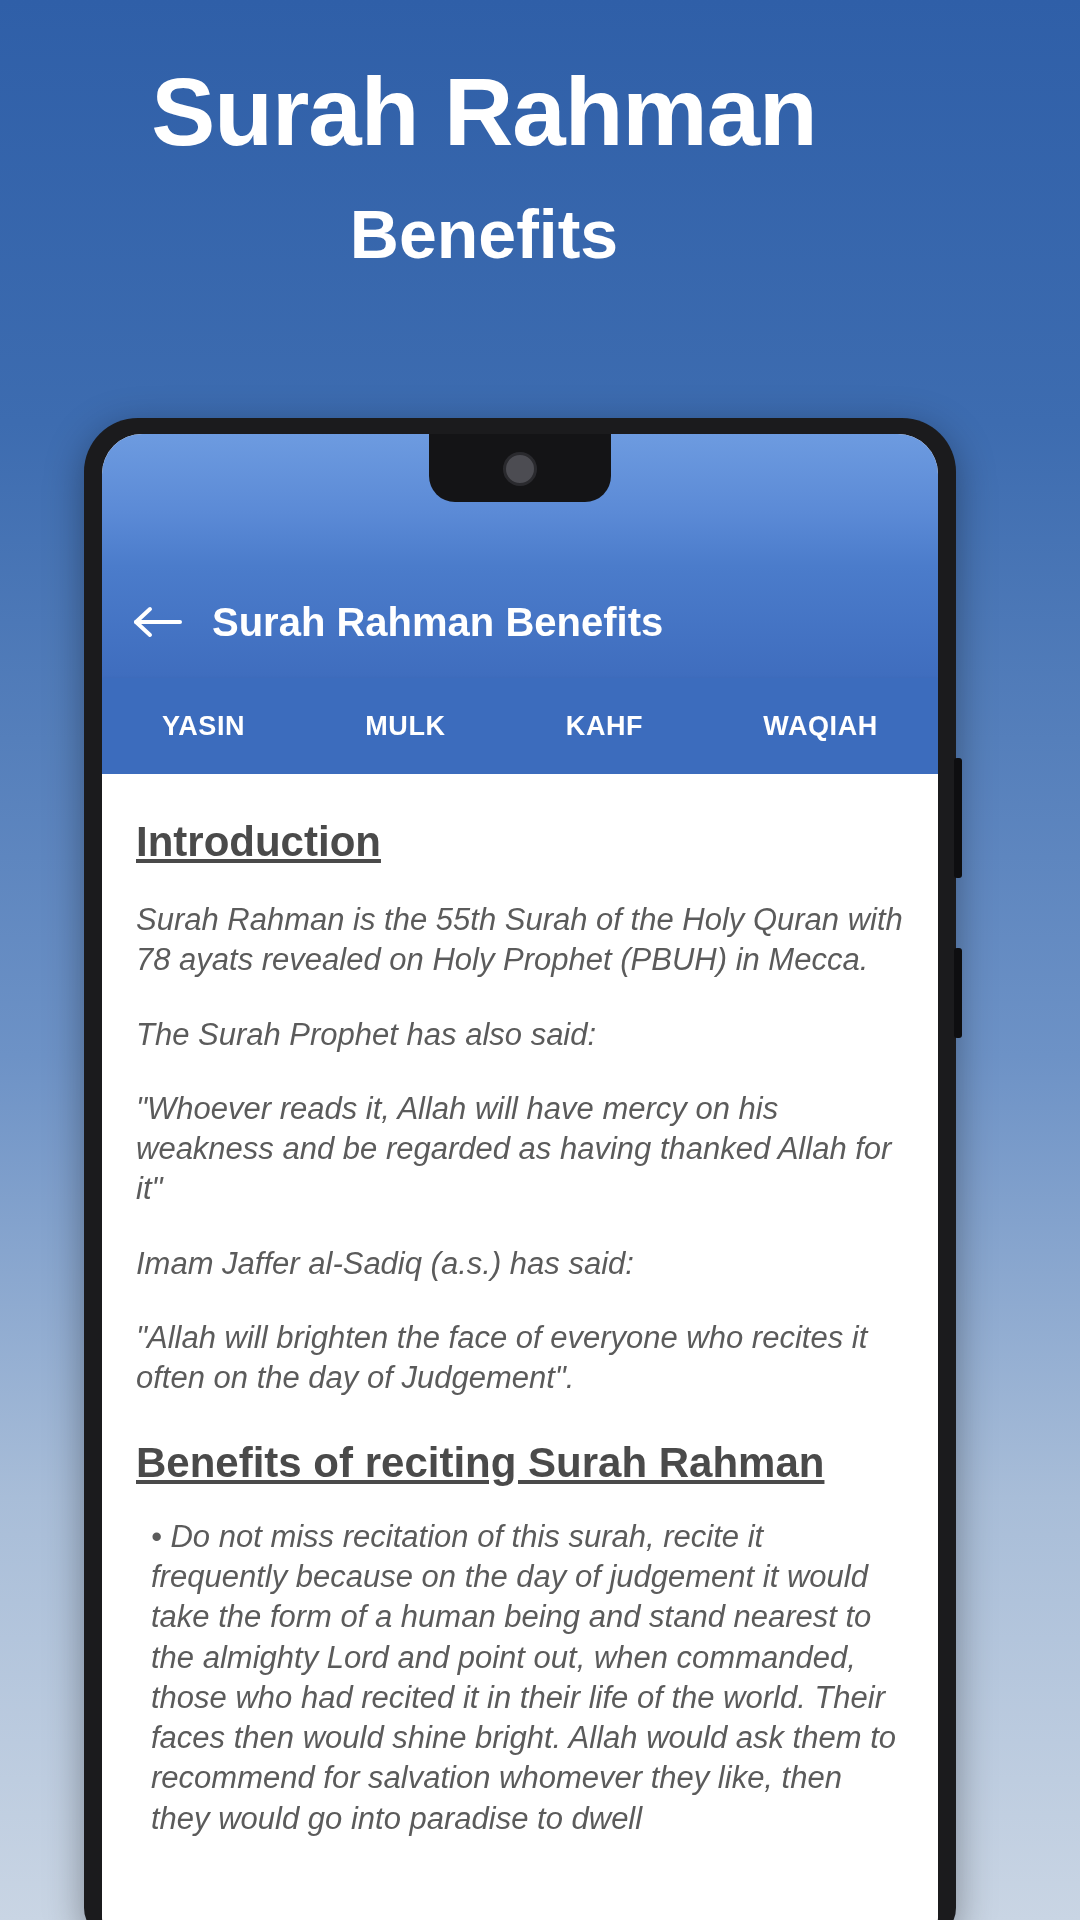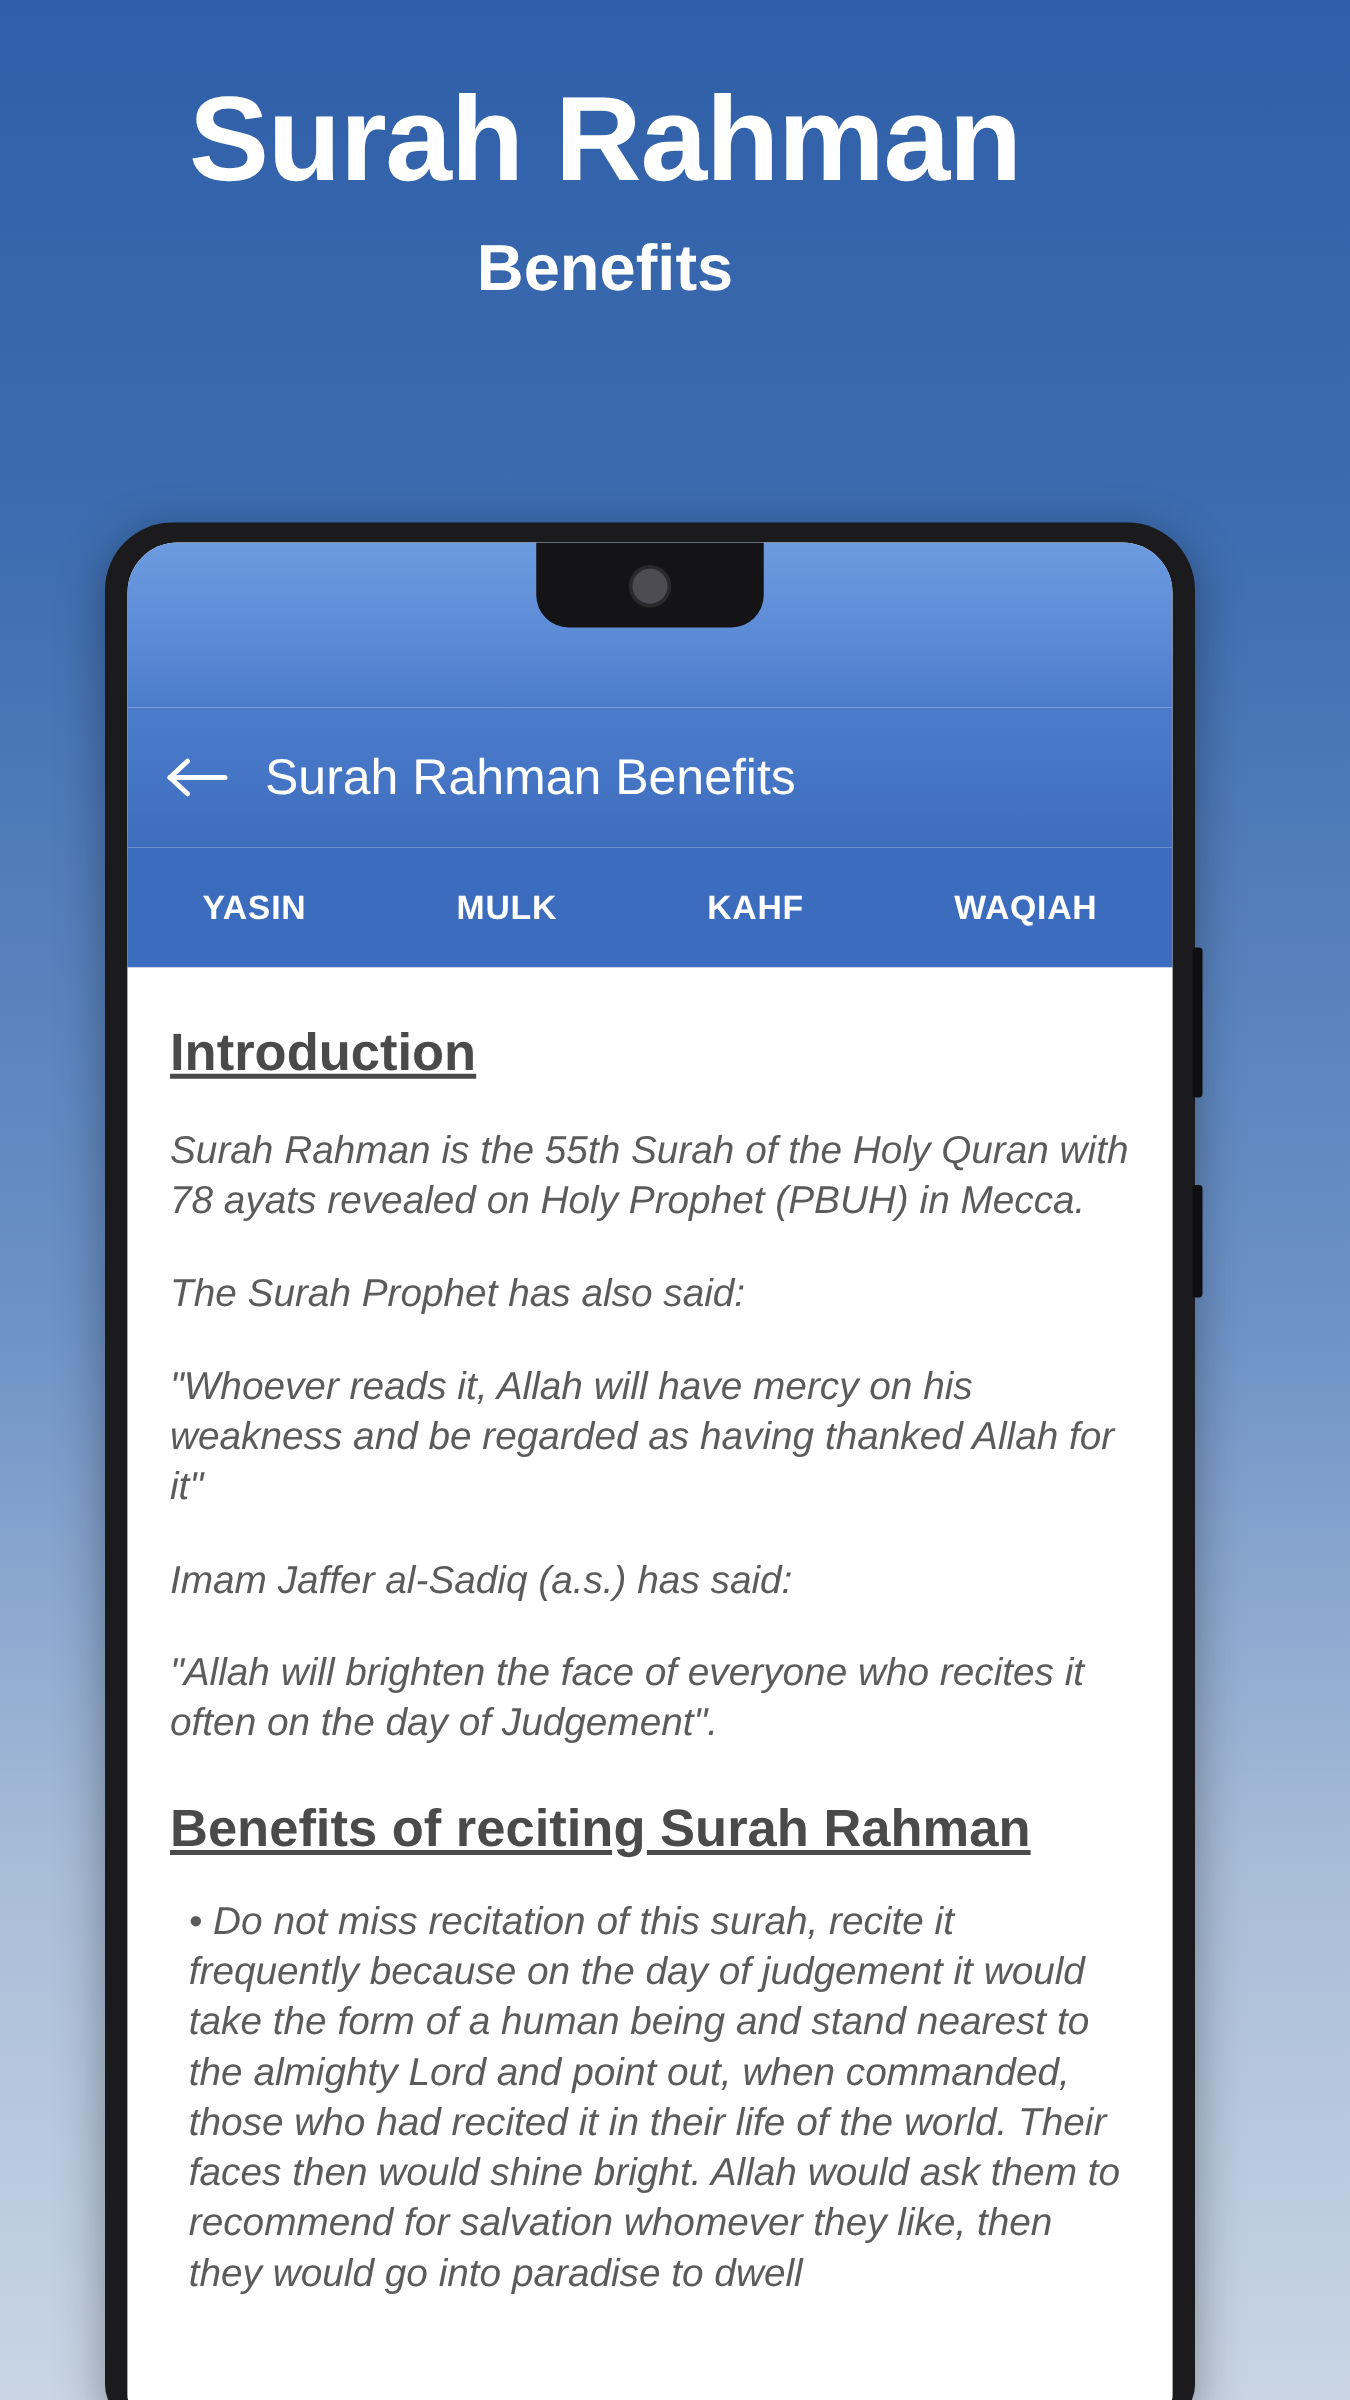--- a/index.html
+++ b/index.html
@@ -25,25 +25,25 @@
     color: #ffffff;
   }
   .promo-line1 {
     font-size: 96px;
     font-weight: bold;
     letter-spacing: -1px;
     line-height: 1.05;
     display: block;
   }
   .promo-line2 {
-    font-size: 52px;
+    font-size: 68px;
     font-weight: bold;
     line-height: 1.1;
     display: block;
-    margin-top: 24px;
+    margin-top: 34px;
     text-align: center;
   }
 
   
   .phone {
     position: absolute;
     left: 84px;
     top: 418px;
     width: 872px;
     height: 1520px;
@@ -113,21 +113,21 @@
     width: 52px;
     height: 52px;
     flex: 0 0 auto;
     display: flex;
     align-items: center;
     justify-content: center;
   }
   .appbar-title {
     color: #ffffff;
     font-size: 40px;
-    font-weight: normal;
+    font-weight: bold;
     margin-left: 28px;
     white-space: nowrap;
   }
 
   
   .tabs {
     height: 96px;
     background: #3c6cbd;
     display: flex;
     align-items: stretch;

